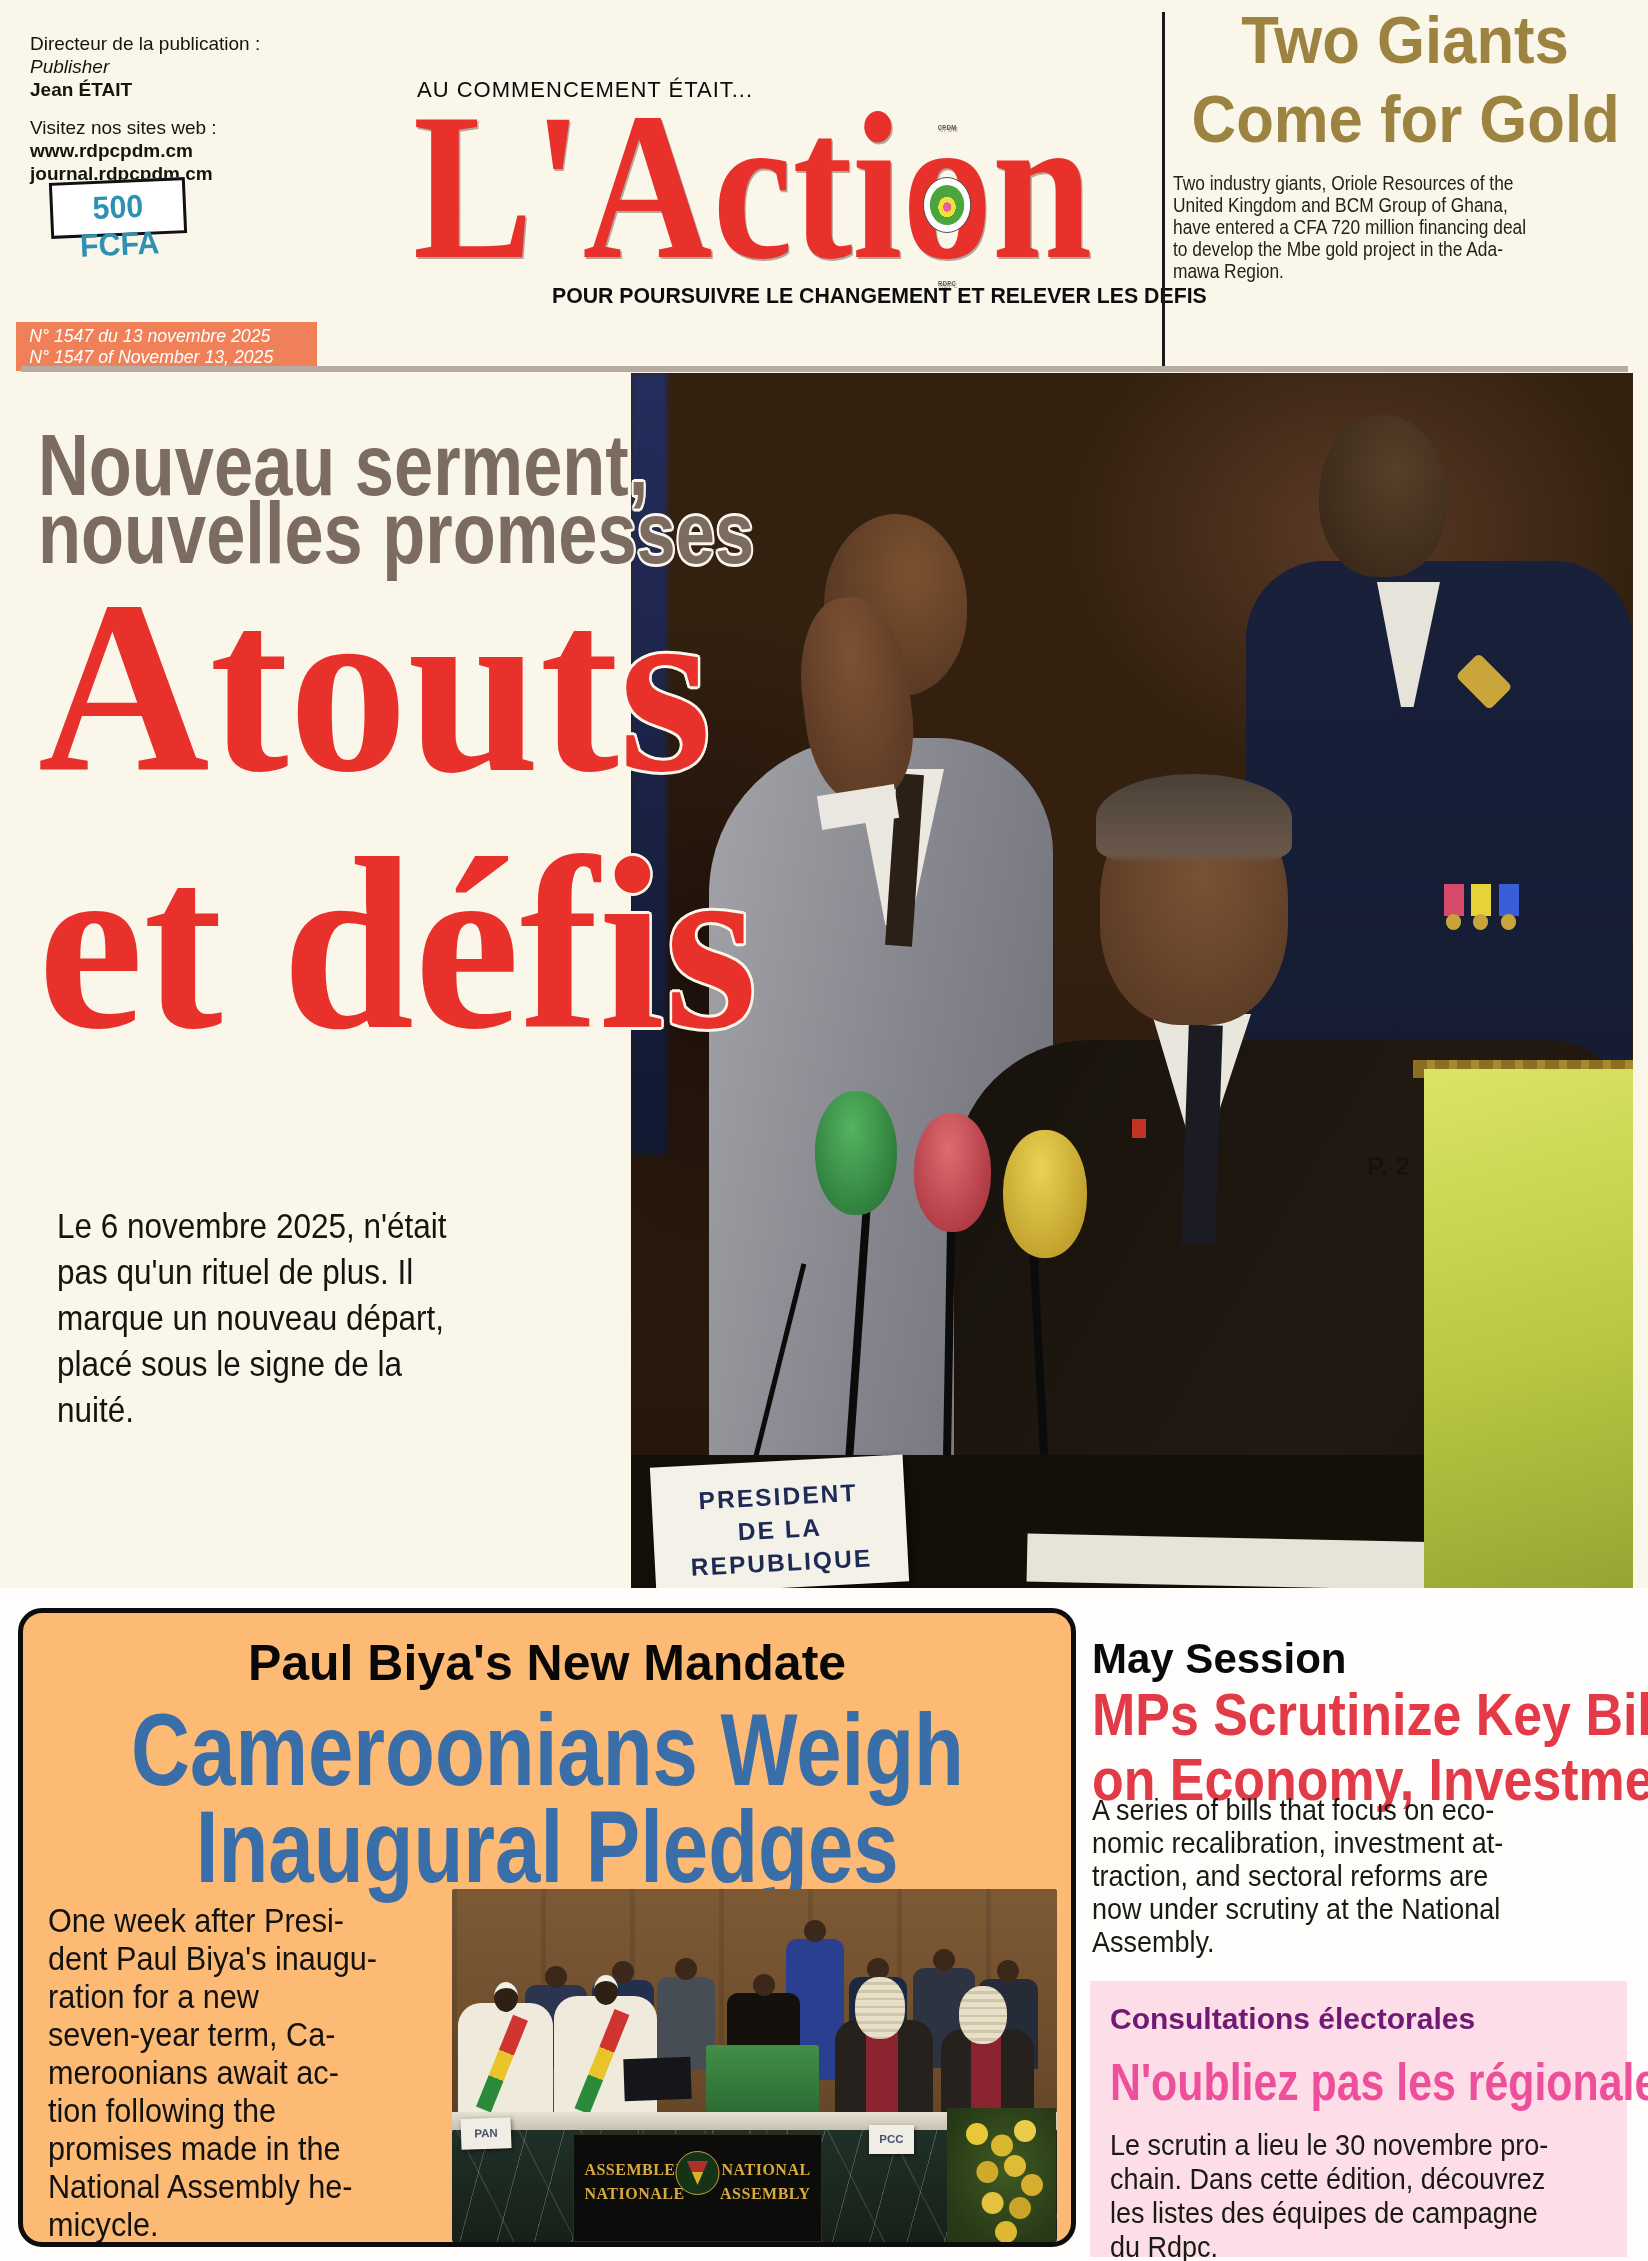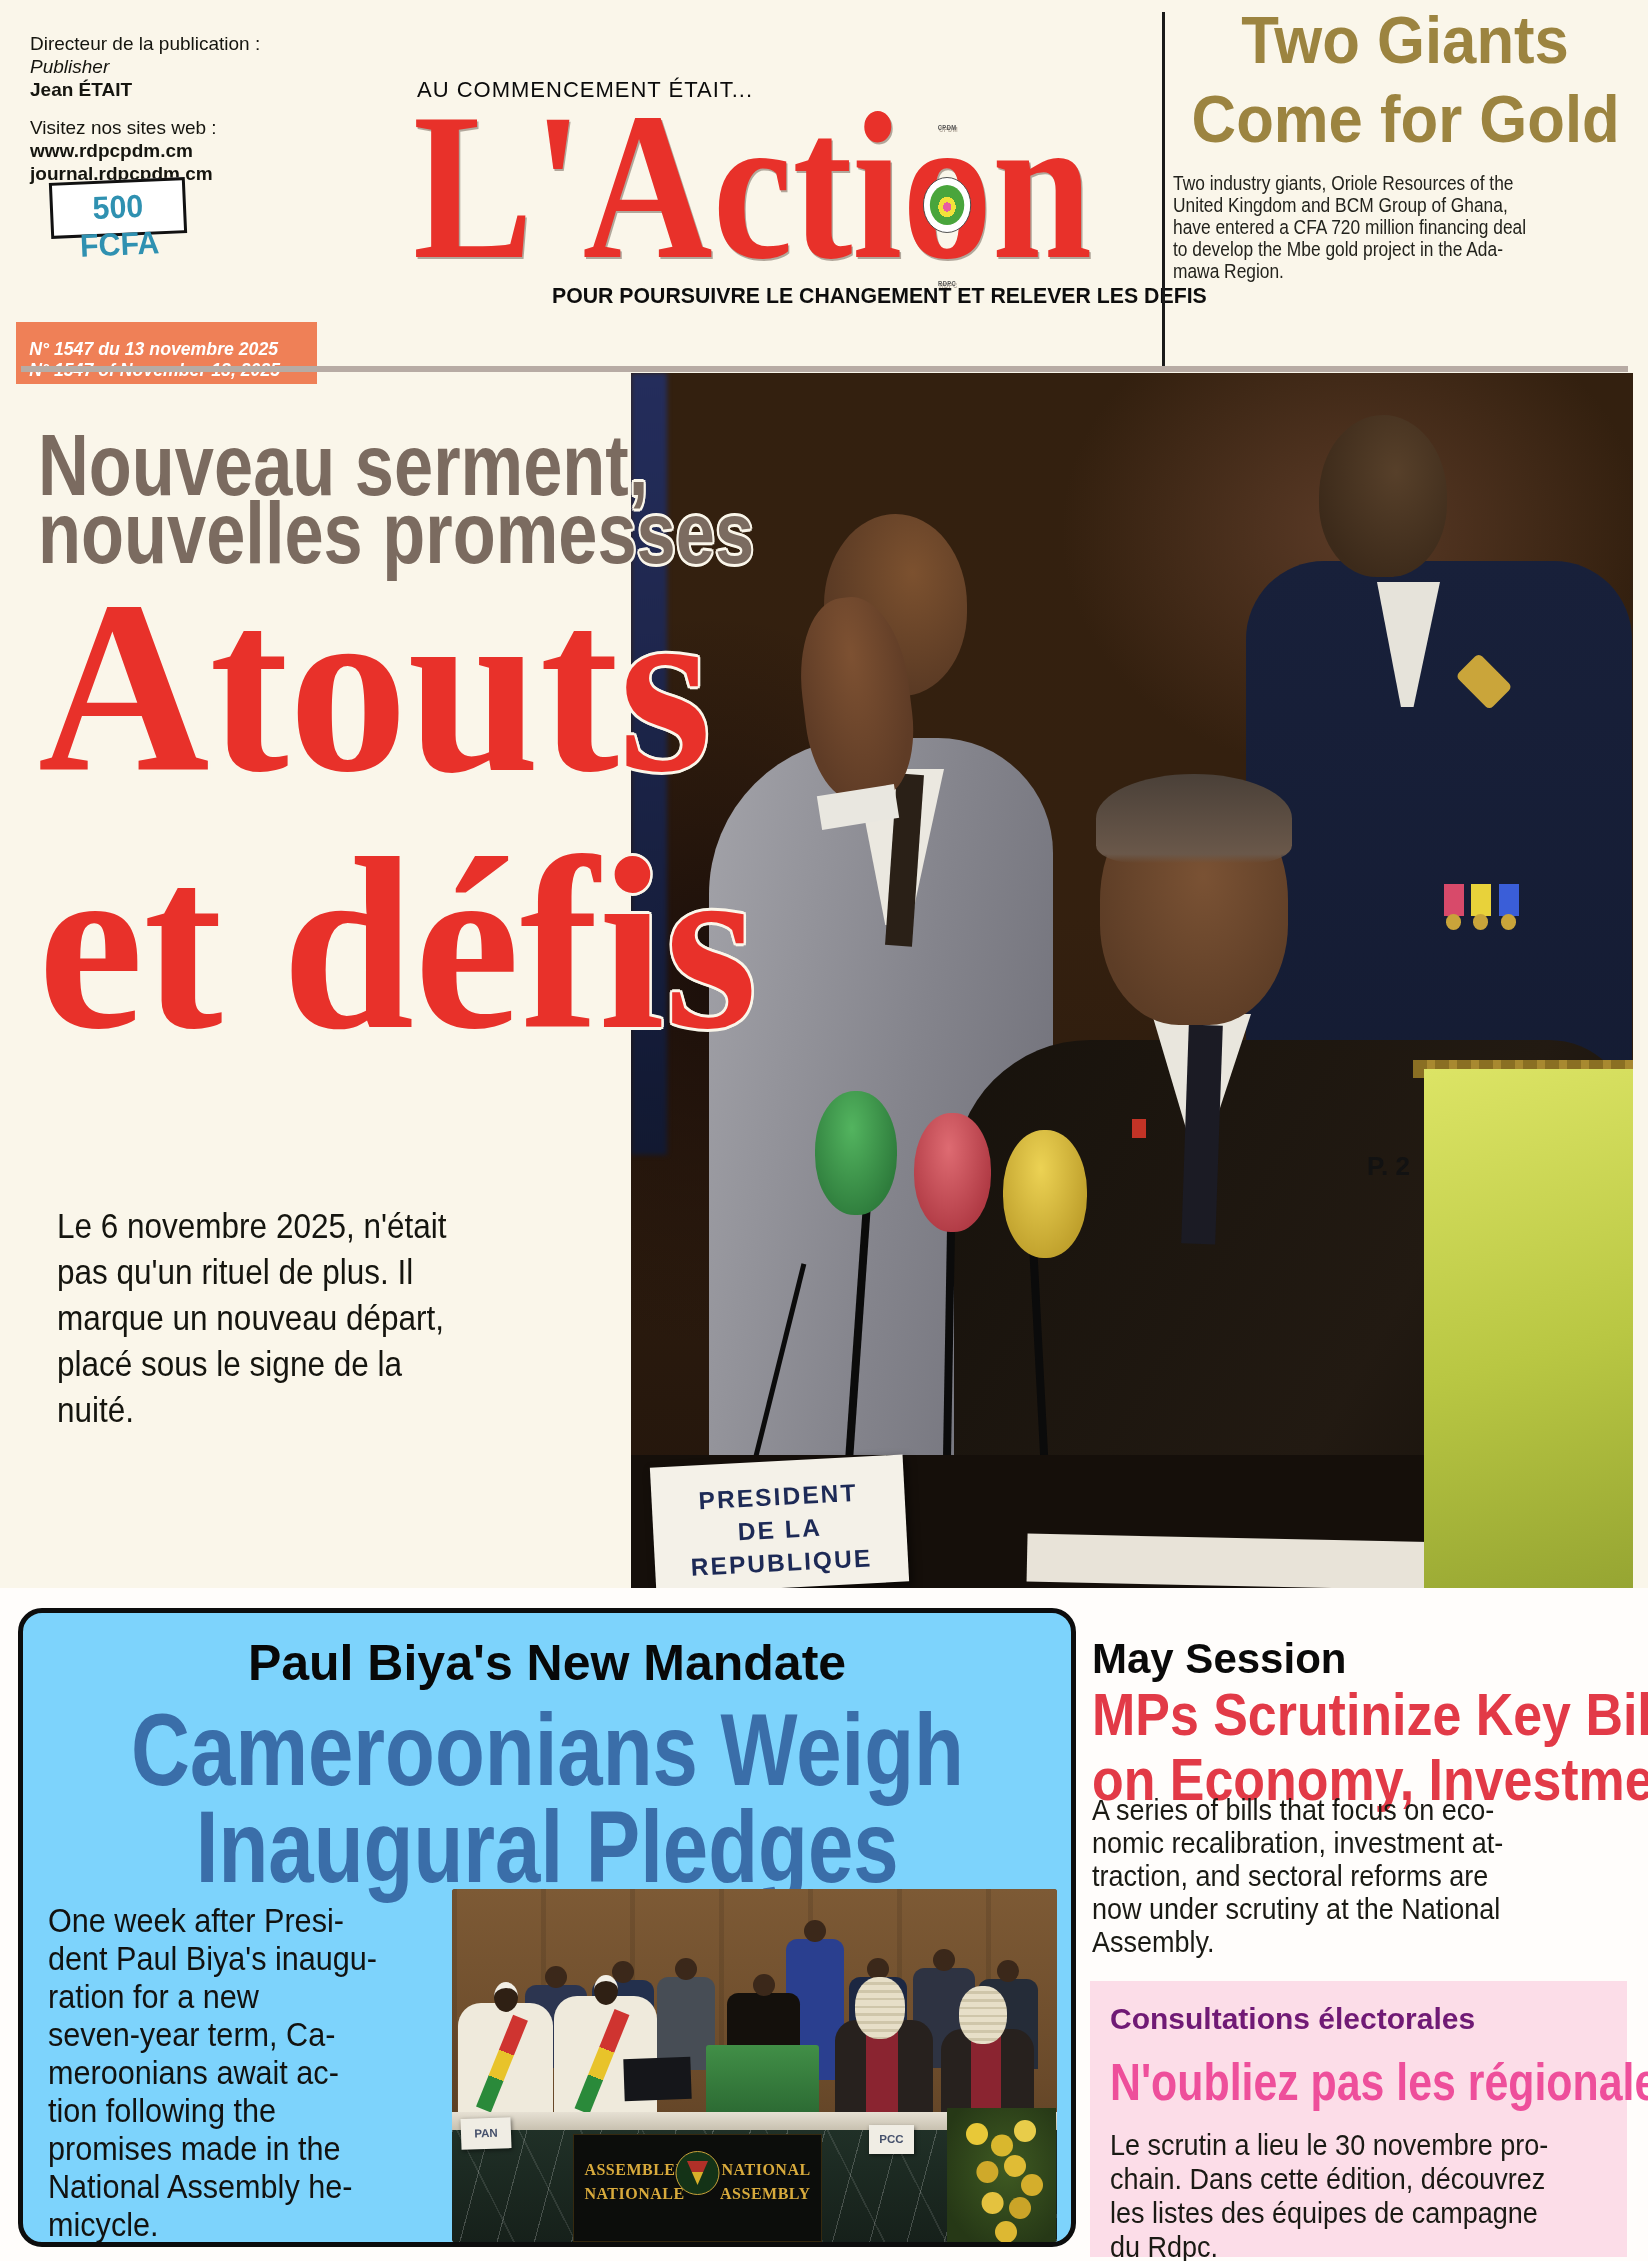--- a/index.html
+++ b/index.html
@@ -16,21 +16,21 @@
   .nw{white-space:nowrap;}
   .ow{text-shadow:2.6px 0 0 var(--cream),-2.6px 0 0 var(--cream),0 2.6px 0 var(--cream),0 -2.6px 0 var(--cream),
       2.1px 2.1px 0 var(--cream),-2.1px 2.1px 0 var(--cream),2.1px -2.1px 0 var(--cream),-2.1px -2.1px 0 var(--cream);}
   
   .pub{left:30px;top:32px;font-size:19px;line-height:23px;}
   .pub .b{font-weight:bold;} .pub .i{font-style:italic;}
   .price-box{left:50px;top:180px;width:130px;height:50px;border:3.1px solid #111;background:#fff;
     transform:rotate(-2.5deg);text-align:center;}
   .price-box span{display:inline-block;margin-top:6.3px;font-size:32px;font-weight:bold;color:var(--teal);transform:scaleX(.95);}
   .issue{left:15.6px;top:322px;width:301px;height:45px;background:var(--orange);color:#fff;
-    font-style:italic;font-weight:bold;font-size:17.7px;line-height:21px;padding-top:17px;}
+    font-style:italic;font-weight:normal;font-size:17.7px;line-height:21px;padding-top:4px;}
   .issue div{padding-left:13.6px;}
   .mast-kick{left:417px;top:77px;font-size:22px;letter-spacing:1px;color:#0b0b0b;}
   .mast{left:413px;top:82px;font-family:"Liberation Serif",serif;font-weight:bold;font-size:209px;
     line-height:209px;color:var(--red);transform:scaleX(.86);transform-origin:left top;white-space:nowrap;
     text-shadow:1.6px 1.6px 0 rgba(40,20,10,.35);}
   .o-wrap{position:relative;display:inline-block;}
   .emblem{position:absolute;left:50%;top:59%;width:54px;height:54px;transform:translate(-50%,-50%);
     background:#fff;border:1.6px solid #444;border-radius:50%;}
   .emblem .disc{position:absolute;left:50%;top:50%;width:40px;height:40px;transform:translate(-50%,-50%);
     border-radius:50%;background:radial-gradient(circle at 50% 55%, #e85fa0 0 16%, #f1e23a 16% 34%, #49a53c 34% 100%);}
@@ -93,21 +93,21 @@
   .wedge{left:396px;top:1167px;width:610px;height:48px;background:#e8e3d8;transform:rotate(1.2deg);}
   .chair{left:793px;top:696px;width:210px;height:519px;
     background:linear-gradient(165deg,#dce465 0%,#b9c743 55%,#96a532 100%);}
   .chair-bar{left:782px;top:687px;width:220px;height:17.7px;background:repeating-linear-gradient(90deg,#8a6f23 0 13.6px,#a88930 13.6px 22px);}
   .sign1{left:22px;top:1088px;width:253px;height:127px;background:#f4f1e8;transform:rotate(-3deg);
     box-shadow:3.1px 4.2px 9.4px rgba(0,0,0,.55);text-align:center;padding-top:19px;box-sizing:border-box;}
   .sign1 div{font-size:24.5px;font-weight:bold;color:#1d2a56;letter-spacing:2.1px;line-height:33px;}
   .pref{left:736px;top:778px;font-size:26px;font-weight:bold;color:#121212;z-index:2;}
   
   .botbg{left:0;top:1588px;width:1648px;height:673px;background:#fffdfb;}
-  .mbox{left:18px;top:1608px;width:1058px;height:639px;background:#7dd3fc;border:5.2px solid #0d0d0d;
+  .mbox{left:18px;top:1608px;width:1058px;height:639px;background:#fdba74;border:5.2px solid #0d0d0d;
     border-radius:24px;box-sizing:border-box;overflow:hidden;}
   .mbox .kick{position:absolute;left:0;top:21px;width:100%;text-align:center;font-size:50px;font-weight:bold;color:#080808;}
   .mbox .blue{position:absolute;left:0;width:100%;text-align:center;font-size:102px;font-weight:bold;color:var(--blue);}
   .mbox .blue .lnc{transform:scaleX(.8);}
   .mbox .col{position:absolute;left:25px;top:288px;font-size:34px;line-height:38px;color:#121210;}
   
   .photo2{position:absolute;left:429px;top:276px;width:605px;height:353px;overflow:hidden;background:#6a4a2a;border-radius:3.1px;}
   .p2bg{left:0;top:0;right:0;bottom:0;background:
     repeating-linear-gradient(90deg, rgba(0,0,0,.10) 0 5.2px, rgba(0,0,0,0) 5.2px 89px),
     linear-gradient(180deg,#7d5a35 0%,#6a4a2a 55%,#4e3620 100%);}

